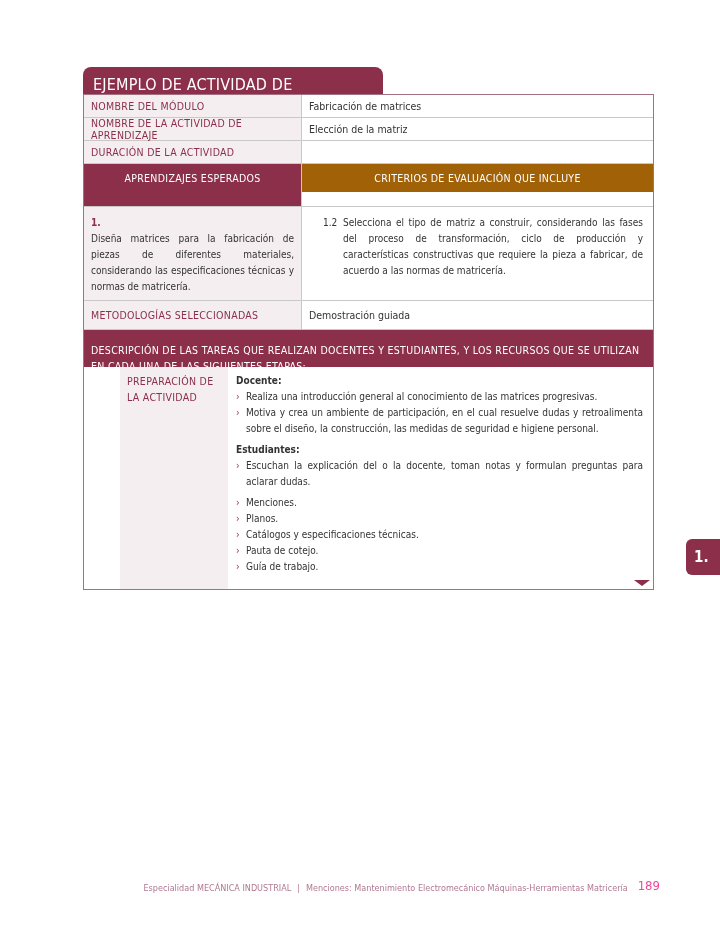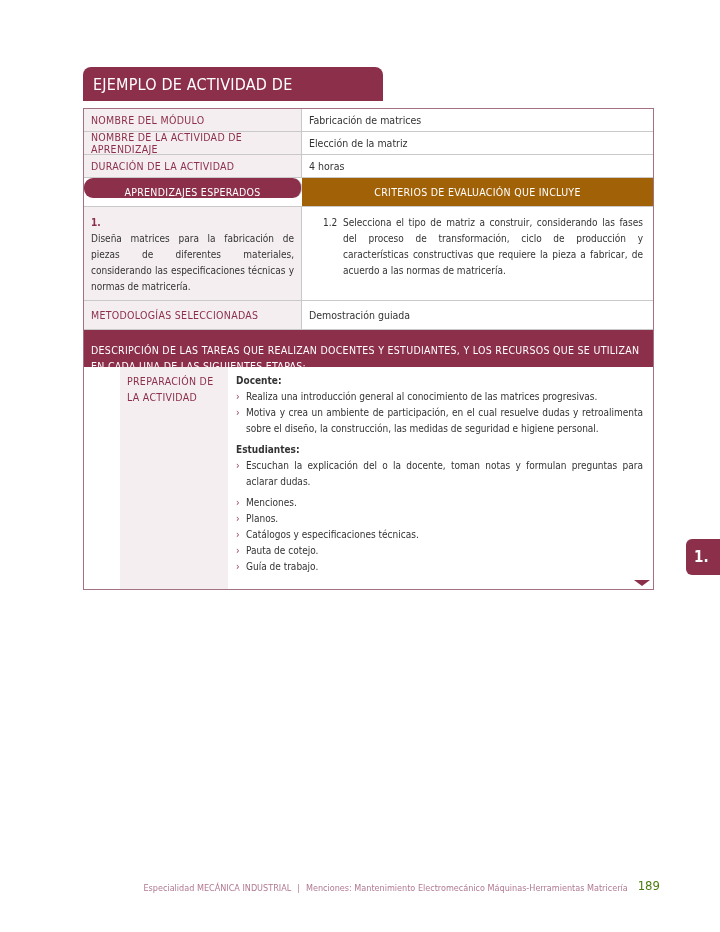--- a/index.html
+++ b/index.html
@@ -9,41 +9,41 @@
       color: #333;
       overflow: hidden;
     }
     .title-tab {
       position: absolute; left: 83px; top: 67px; width: 300px; height: 34px;
       background: #8b2f4b; border-radius: 8px 8px 0 0;
       color: #fff; font-size: 16px; line-height: 36px; padding-left: 10px; box-sizing: border-box;
       letter-spacing: 0.2px;
     }
     .tbl {
-      position: absolute; left: 83px; top: 108px; width: 571px;
+      position: absolute; left: 83px; top: 94px; width: 571px;
       border: 1px solid #a47083; box-sizing: border-box;
       background: #fff;
     }
     .row { display: flex; border-bottom: 1px solid #c9c9c9; }
     .row:last-child { border-bottom: none; }
     .cell-l {
       width: 218px; box-sizing: border-box; padding: 0 7px;
       background: #f5eef0; border-right: 1px solid #c9c9c9;
       font-size: 10.5px; color: #8b2f4b; letter-spacing: 0.3px;
       display: flex; align-items: center;
     }
     .cell-r {
       flex: 1; padding: 0 7px; font-size: 10.5px; color: #333;
       display: flex; align-items: center;
     }
     .h22 { height: 22px; }
     .hdr-l {
       width: 218px; box-sizing: border-box; background: #8b2f4b; color: #fff;
-      font-size: 10.5px; text-align: center; line-height: 28px; height: 20px;
-      border-right: 1px solid #c9c9c9; letter-spacing: 0.3px; border-radius: 9px;
+      font-size: 10.5px; text-align: center; line-height: 28px; height: 42px;
+      border-right: 1px solid #c9c9c9; letter-spacing: 0.3px;
     }
     .hdr-r {
       flex: 1; background: #a16207; color: #fff; font-size: 10.5px;
       text-align: center; line-height: 28px; height: 28px; letter-spacing: 0.3px;
     }
     .ae-l {
       width: 218px; box-sizing: border-box; background: #f5eef0;
       border-right: 1px solid #c9c9c9; padding: 8px 7px; font-size: 10px; line-height: 16px;
       height: 93px; text-align: justify;
     }
@@ -77,39 +77,38 @@
     .side-tab {
       position: absolute; left: 686px; top: 539px; width: 40px; height: 36px;
       background: #8b2f4b; border-radius: 6px 0 0 6px; color: #fff;
       font-weight: bold; font-size: 15px; line-height: 36px; padding-left: 8px; box-sizing: border-box;
     }
     .footer {
       position: absolute; left: 120px; top: 878px; width: 540px;
       font-size: 9px; color: #b07890; display: flex; align-items: flex-end; justify-content: flex-end;
     }
     .footer .sep { margin: 0 6px; }
-    .footer .page { font-size: 13px; margin-left: 10px; color: #4d7c0f; }
+    .footer .page { font-size: 13px; margin-left: 10px; color: #ec4899; }
   </style>
 </head>
 <body>
 
 <div class="title-tab">EJEMPLO DE ACTIVIDAD DE APRENDIZAJE</div>
 
 <div class="tbl">
   <div class="row">
     <div class="cell-l h22">NOMBRE DEL MÓDULO</div>
     <div class="cell-r h22">Fabricación de matrices</div>
   </div>
   <div class="row">
     <div class="cell-l h22">NOMBRE DE LA ACTIVIDAD DE APRENDIZAJE</div>
     <div class="cell-r h22">Elección de la matriz</div>
   </div>
   <div class="row">
     <div class="cell-l h22">DURACIÓN DE LA ACTIVIDAD</div>
-    <div class="cell-r h22">4 horas</div>
   </div>
   <div class="row">
     <div class="hdr-l">APRENDIZAJES ESPERADOS</div>
     <div class="hdr-r">CRITERIOS DE EVALUACIÓN QUE INCLUYE</div>
   </div>
   <div class="row">
     <div class="ae-l">
       <span class="num">1.</span>
       <span>Diseña matrices para la fabricación de piezas de diferentes materiales, considerando las especificaciones técnicas y normas de matricería.</span>
     </div>

